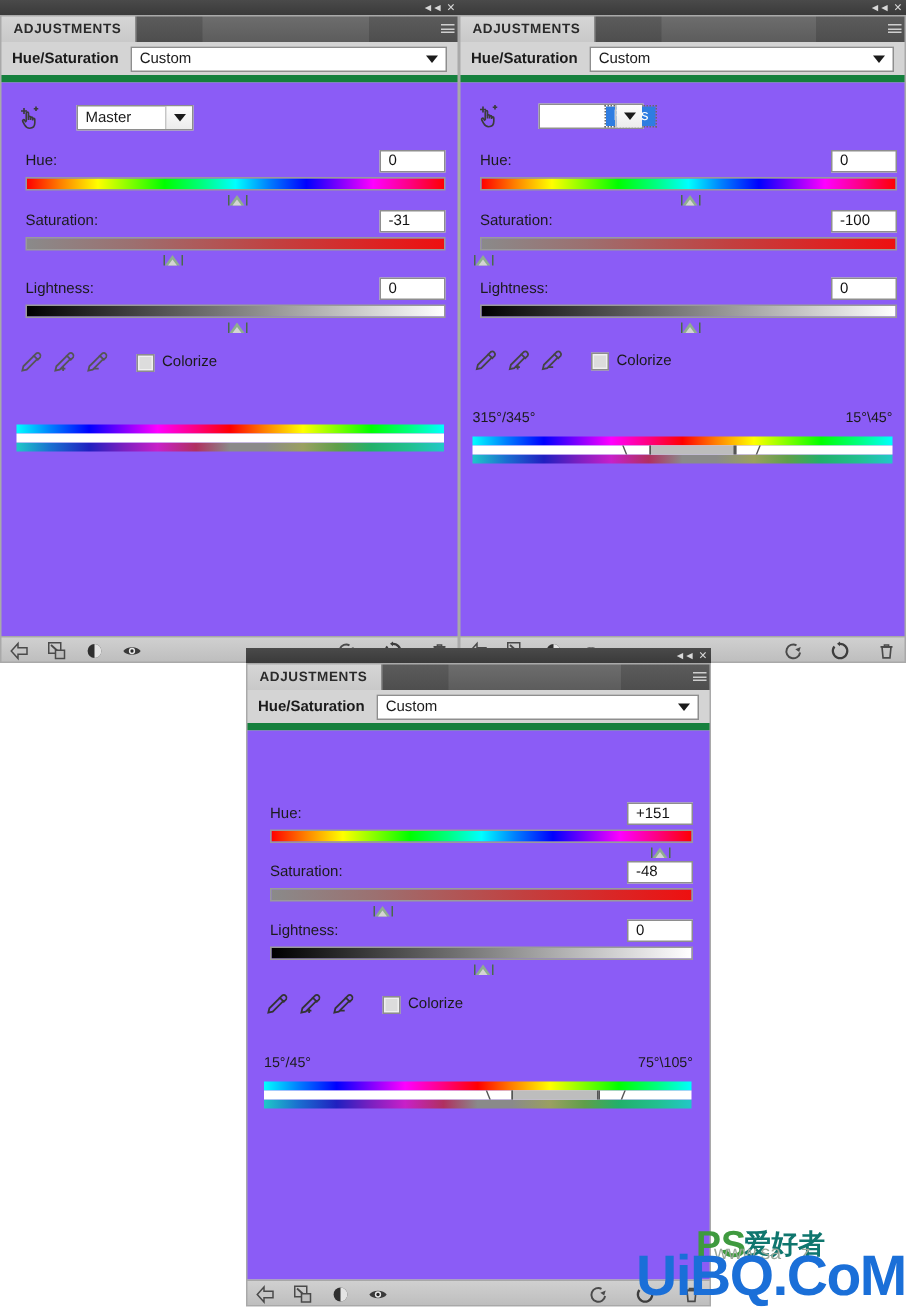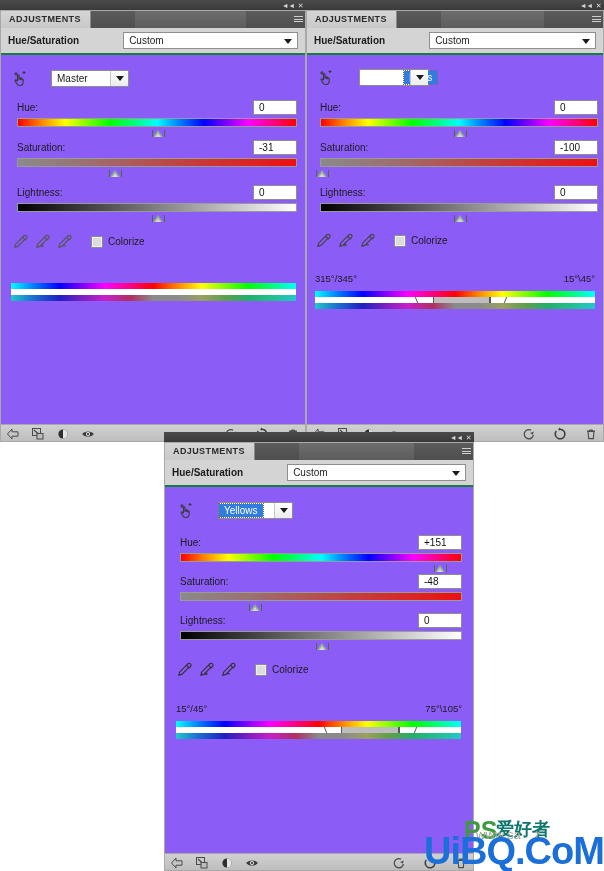--- a/index.html
+++ b/index.html
@@ -42,22 +42,22 @@
   }
   .panel-menu .bars{display:inline-block;width:9px;}
   .panel-menu .bars i{display:block;height:1px;background:#cfcfcf;margin:1.5px 0;}
   .panel-menu .bars i:nth-child(1){width:9px}
   .panel-menu .bars i:nth-child(2){width:9px}
   .panel-menu .bars i:nth-child(3){width:9px}
 
   
   .preset-row{
     position:absolute;left:0;right:0;top:28px;height:27px;
-    background:#d4d4d4;border-bottom:2px solid #15803d;
-    display:flex;align-items:center;padding:0 8px;box-sizing:border-box;gap:36px;
+    background:#d4d4d4;border-bottom:5px solid #15803d;
+    display:flex;align-items:center;padding:0 8px;box-sizing:border-box;
   }
   .preset-label{font-size:10px;font-weight:bold;color:#1b1b1b;margin-right:8px;white-space:nowrap;}
   .combo{
     flex:1;height:17px;background:#ffffff;border:1px solid #8e8e8e;
     display:flex;align-items:center;position:relative;box-sizing:border-box;
   }
   .combo .val{padding-left:5px;font-size:10px;color:#1b1b1b;}
   .combo .arrow{
     position:absolute;right:5px;top:50%;margin-top:-2px;
     width:0;height:0;border-left:4px solid transparent;border-right:4px solid transparent;
@@ -574,40 +574,20 @@
 
   <div class="preset-row">
     <div class="preset-label">Hue/Saturation</div>
     <div class="combo">
       <div class="val">Custom</div>
       <div class="arrow"></div>
     </div>
   </div>
 
   <div class="panel-body">
-    <div class="channel-row" style="left:11px;top:12px;">
-      <div class="target-icon">
-        <svg width="22" height="22" viewBox="0 0 22 22">
-          <g stroke="#3b3b3b" stroke-width="1.1" fill="none">
-            <path d="M7 9 V5 M5 7 H9"></path>
-            <path d="M13.5 5.5 L16.5 5.5 M15 4 L15 7"></path>
-            <path d="M8.5 14 c0-2.5 0-5 0-5.6 0-.9 1.5-.9 1.5 0 V13"></path>
-            <path d="M10 11.2 c0-.9 1.4-.9 1.4 0 V13"></path>
-            <path d="M11.4 11.8 c0-.9 1.4-.9 1.4 0 V13.4"></path>
-            <path d="M12.8 12.6 c0-.9 1.4-.9 1.4 0 v2.3 c0 2.4-1.6 3.6-3.4 3.6 -2.2 0-2.8-1.2-3.4-2.3 l-1.2-2.2 c-.5-.9.6-1.7 1.2-.9 l1 1.4"></path>
-          </g>
-        </svg>
-      </div>
-      <div class="chan-combo selected" style="width:75px;margin-left:21px;">
-        <div class="chan-val">Yellows</div>
-        <div class="cbtn">
-            <i></i>
-          </div>
-      </div>
-    </div>
 
     <div class="slider-group" style="left:16px;top:47px;width:282px;">
       <div class="sl-head">
         <div class="sl-label">Hue:</div>
         <div class="numbox">+151</div>
       </div>
       <div class="track hue">
         <div class="thumb" style="left:92%;"></div>
       </div>
     </div>

